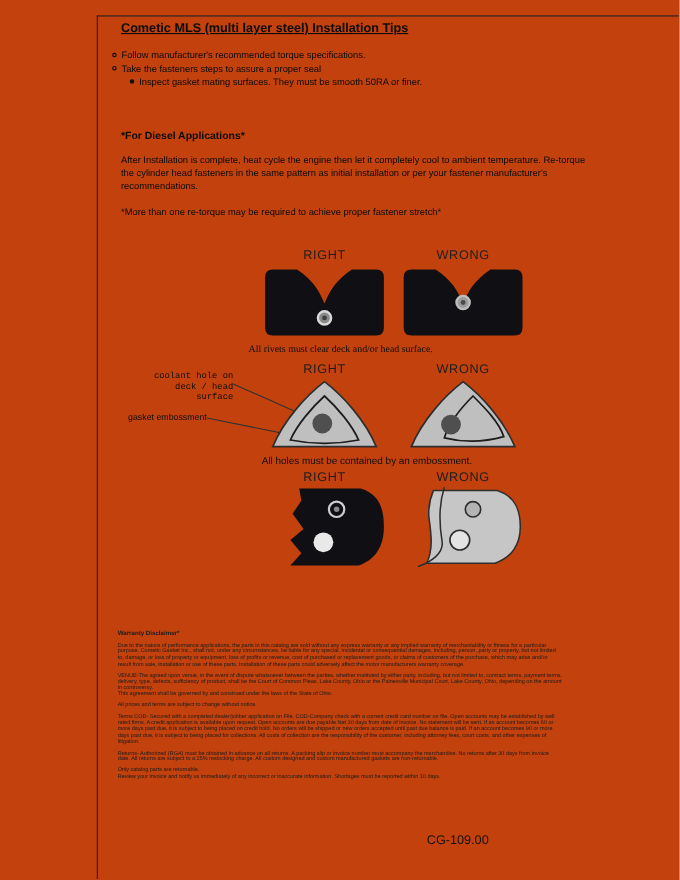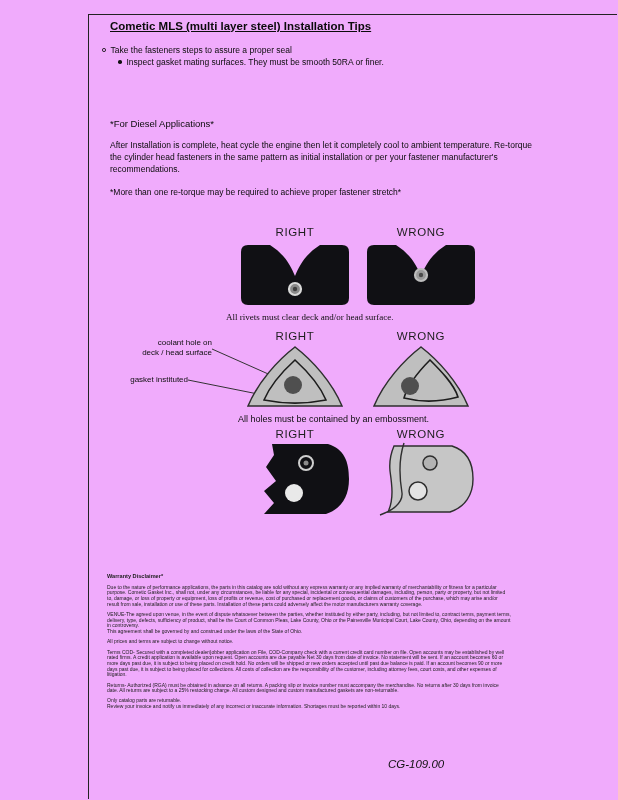--- a/index.html
+++ b/index.html
@@ -1,54 +1,58 @@
 <!DOCTYPE html>
 <html><head>
 <meta charset="utf-8">
 <style>
   * { margin:0; padding:0; box-sizing:border-box; }
   html,body { background:#ffffff; }
-  .page { position:relative; width:618px; height:800px; background:#f0abfc;
+  .page { position:relative; width:618px; height:800px; background:#c2410c;
           font-family:"Liberation Sans", sans-serif; color:#0b0b0b; overflow:hidden; }
   .frame { position:absolute; left:88px; top:14px; width:529px; height:785px;
            border-left:1px solid #222; border-top:1px solid #222; }
   .title { position:absolute; left:110px; top:20px; font-size:11.5px; font-weight:bold;
            text-decoration:underline; }
   .bullets { position:absolute; left:102px; top:44px; font-size:8.5px; line-height:12px; }
   .b { display:flex; align-items:flex-start; }
   .dot { flex:0 0 auto; width:3.5px; height:3.5px; border-radius:50%; margin:4px 5px 0 0; }
   .dot.open { border:1px solid #111; }
   .dot.fill { background:#111; }
   .b.sub { margin-left:16px; }
   .diesel { position:absolute; left:110px; top:118px; width:424px; font-size:8.5px; line-height:12px; }
-  .diesel .d-head { font-size:9.5px; font-weight:normal; margin-bottom:9px; }
+  .diesel .d-head { font-size:9.5px; font-weight:bold; margin-bottom:9px; }
   .diesel p { margin-bottom:11px; }
   .diesel .note { margin-bottom:16px; }
   .dg-label { position:absolute; width:114px; text-align:center; font-size:11.5px;
               letter-spacing:.6px; color:#1e1e1e; }
   .panel { position:absolute; width:114px; }
   .panel svg { display:block; width:114px; }
   .caption { position:absolute; font-size:9px; color:#0e0e0e; }
   .ann { position:absolute; font-size:8px; line-height:9.5px; color:#0e0e0e; text-align:right; }
   .leader { position:absolute; left:100px; top:332px; width:260px; height:80px; pointer-events:none; }
   .warranty { position:absolute; left:107px; top:574px; width:404px; font-size:5px;
               line-height:5.7px; color:#1c1c1c; }
   .warranty h2 { font-size:5.6px; margin-bottom:5px; }
   .warranty p { margin-bottom:4.5px; }
-  .code { position:absolute; left:388px; top:758px; font-size:11.5px; color:#111;font-style:italic; }
+  .code { position:absolute; left:388px; top:758px; font-size:11.5px; color:#111; }
 </style>
 </head>
 <body>
 
 <div class="page">
   <div class="frame"></div>
 
   <h1 class="title">Cometic MLS (multi layer steel) Installation Tips</h1>
 
   <div class="bullets">
+    <div class="b">
+      <span class="dot open"></span>
+      <span>Follow manufacturer's recommended torque specifications.</span>
+    </div>
     <div class="b">
       <span class="dot open"></span>
       <span>Take the fasteners steps to assure a proper seal</span>
     </div>
     <div class="b sub">
       <span class="dot fill"></span>
       <span>Inspect gasket mating surfaces.  They must be smooth 50RA or finer.</span>
     </div>
   </div>
 
@@ -73,25 +77,25 @@
       <path d="M10,3 L32,3 C46,12 52,22 57,34 C62,22 68,12 82,3 L104,3 Q111,3 111,10 L111,56 Q111,63 104,63 L10,63 Q3,63 3,56 L3,10 Q3,3 10,3 Z" fill="#101014"></path>
       <circle cx="57" cy="33" r="6" fill="#9a9a9a" stroke="#bdbdbd" stroke-width="2.2"></circle>
       <circle cx="57" cy="33" r="2.2" fill="#4a4a4a"></circle>
     </svg>
   </div>
   <div class="caption" style="left:226px; top:312px;font-family:Liberation Serif, serif;">All rivets must clear deck and/or head surface.</div>
 
   <div class="dg-label" style="left:238px; top:330px;">RIGHT</div>
   <div class="dg-label" style="left:364px; top:330px;">WRONG</div>
 
-  <div class="ann" style="left:134px; top:338px; width:78px;">
+  <div class="ann" style="left:134px; top:338px; width:78px;font-family:Liberation Mono, monospace;">
     <div>coolant hole on</div>
     <div>deck / head surface</div>
   </div>
-  <div class="ann" style="left:116px; top:375px; width:72px;">gasket instituted</div>
+  <div class="ann" style="left:116px; top:375px; width:72px;">gasket embossment</div>
 
   <svg class="leader" viewBox="0 0 260 80">
     <line x1="112" y1="17" x2="193" y2="53" stroke="#333" stroke-width="1"></line>
     <line x1="88" y1="48" x2="168" y2="64" stroke="#333" stroke-width="1"></line>
   </svg>
 
   <div class="panel" style="left:238px; top:344px;">
     <svg viewBox="0 0 114 66" height="66">
       <path d="M57,3 C40,16 20,38 10,62 L104,62 C94,38 74,16 57,3 Z" fill="#bfbfbf" stroke="#2e2e2e" stroke-width="1.5"></path>
       <path d="M57,16 C46,26 32,42 26,56 C46,60 68,60 88,56 C82,42 68,26 57,16 Z" fill="none" stroke="#1d1d1d" stroke-width="1.6"></path>

